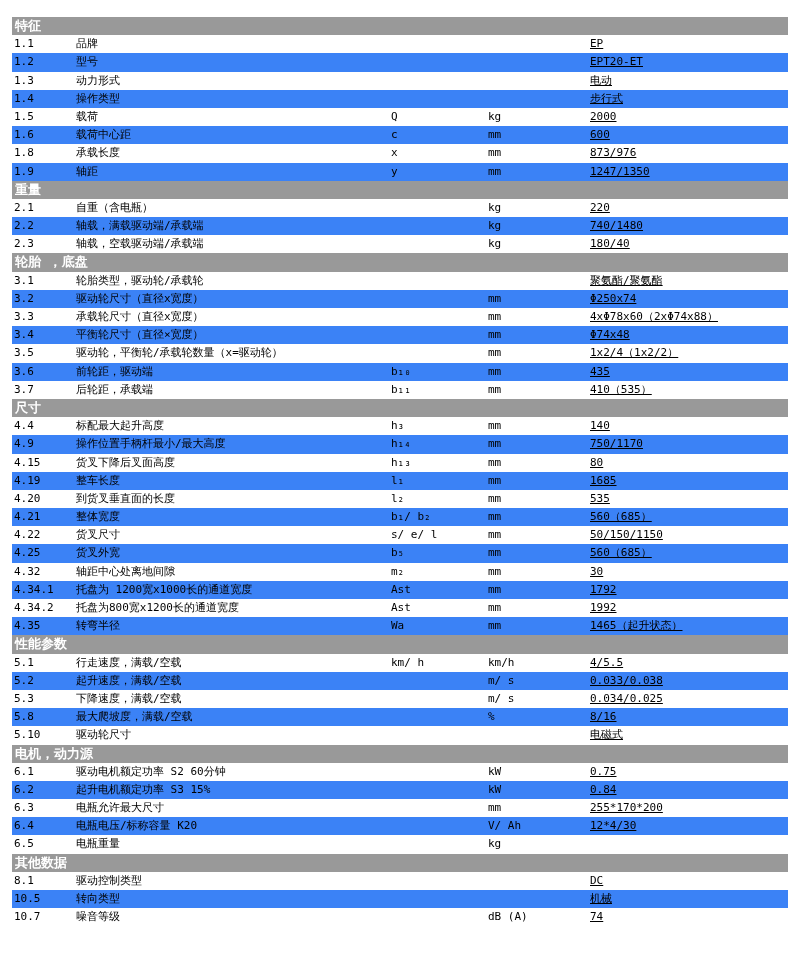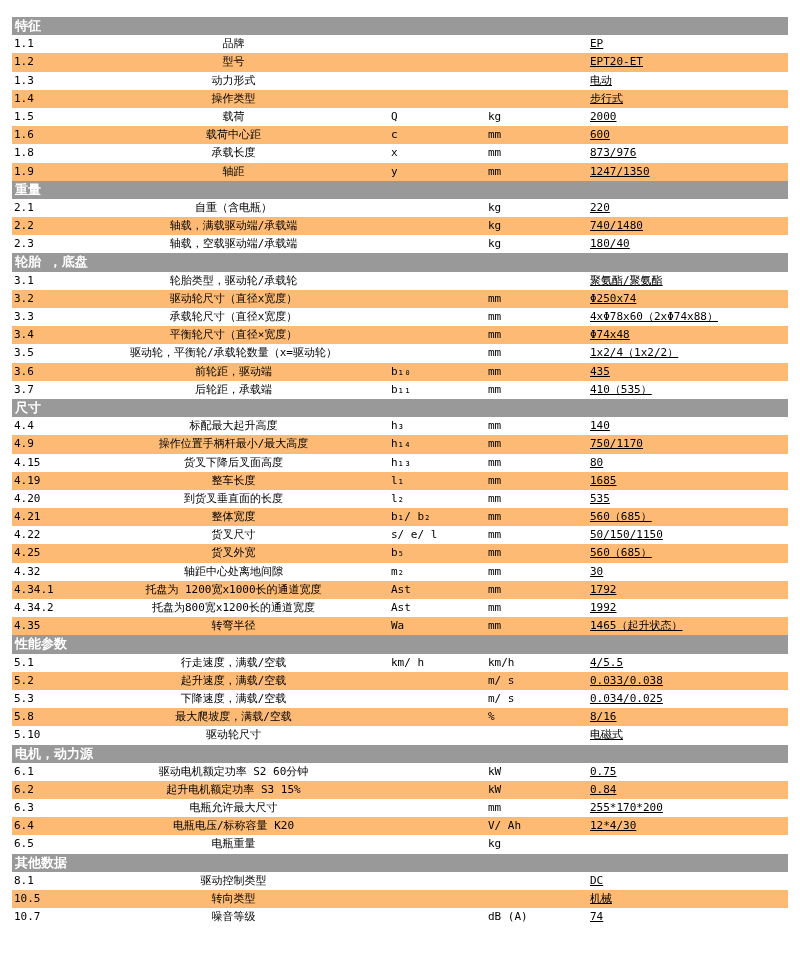--- a/index.html
+++ b/index.html
@@ -34,24 +34,24 @@
   .row {
     display: flex;
     height: 18.2px;
     line-height: 18.4px;
     font-size: 11px;
     background: #ffffff;
     overflow: hidden;
     white-space: nowrap;
   }
   .row.alt {
-    background: #fdba74;
+    background: #3b82f6;
   }
   .c-no   { width: 64px;  flex: none; padding-left: 2px; box-sizing: border-box; }
-  .c-desc { width: 315px; flex: none; overflow: hidden; text-align: center; }
+  .c-desc { width: 315px; flex: none; overflow: hidden; }
   .c-sym  { width: 97px;  flex: none; }
   .c-unit { width: 102px; flex: none; }
   .c-val  { flex: 1; overflow: hidden; text-decoration: underline; }
 </style>
 </head>
 <body>
 
 <div class="spec-table">
     <div class="sec">特征</div>
     <div class="row">

